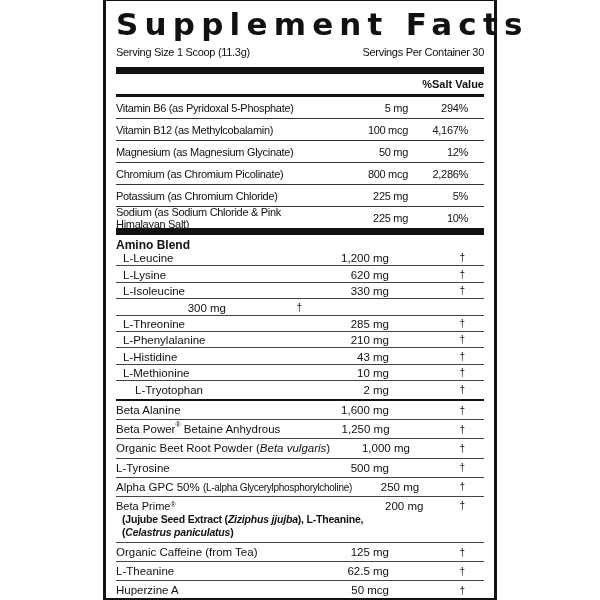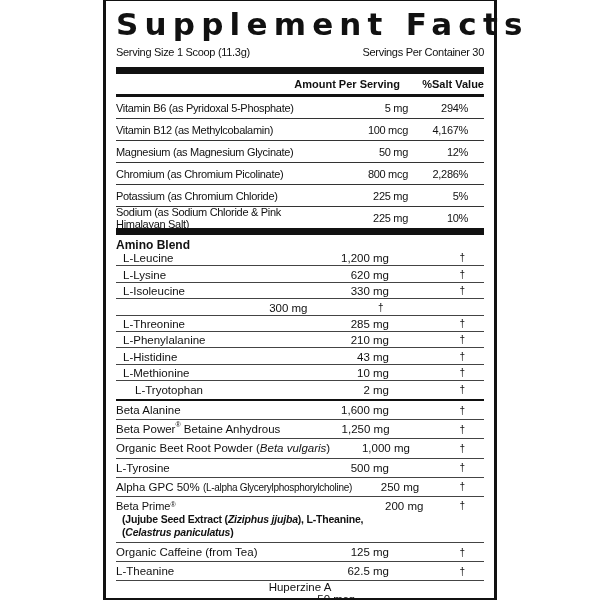--- a/index.html
+++ b/index.html
@@ -21,56 +21,55 @@
   .bar-med { background:#111; height:3px; }
   .vrow { display:flex; align-items:center; height:21px; font-size:11px;
           border-bottom:1px solid #333; letter-spacing:-0.3px; }
   .vrow:last-child { border-bottom:none; }
   .vrow .name { flex:1; }
   .vrow .amt { width:90px; text-align:right; }
   .vrow .dv { width:60px; text-align:right; padding-right:16px; }
   .bar-sec { background:#111; height:7px; }
   .blend-title { font-weight:bold; font-size:12px; height:11px; line-height:13px; margin-top:4px; }
   .arow { display:flex; align-items:flex-end; height:15.4px; font-size:11.5px;
-          border-bottom:1.5px solid #444; line-height:14px;justify-content:center; }
+          border-bottom:1.5px solid #444; line-height:14px; }
   .arow .name { flex:1; padding-left:7px; }
   .arow .amt { width:110px; text-align:right; }
   .arow .dv { width:76px; text-align:right; padding-right:19px; }
   .arow .dv, .irow .dv { font-size:10px; }
   .bar-sep { background:#111; height:2.5px; margin-top:-1px; }
   .irow { display:flex; align-items:center; height:18.2px; font-size:11.5px;
           border-bottom:1.5px solid #444; }
   .irow .name { flex:1; white-space:nowrap; }
   .irow .amt { width:110px; text-align:right; }
   .irow .dv { width:76px; text-align:right; padding-right:19px; }
   .irow.tall { height:46px; align-items:flex-start; padding-top:3px; box-sizing:border-box; }
   .irow.tall .name { line-height:13px; font-size:11px; }
   .sub { display:block; padding-left:6px; font-size:10.5px; letter-spacing:-0.2px;font-weight:bold; }
-  .irow.last { border-bottom:none;flex-direction:column; }
+  .irow.last { border-bottom:none; }
   .sup { font-size:7px; vertical-align:top; position:relative; top:-2px; }
   .small { font-size:10px; letter-spacing:-0.3px; }
   i { font-style:italic; }
 </style>
 </head>
 <body>
 
 <div class="panel">
   <div class="inner">
 
     <div class="title">Supplement Facts</div>
 
     <div class="serving">
       <span>Serving Size 1 Scoop (11.3g)</span>
       <span>Servings Per Container 30</span>
     </div>
 
     <div class="bar-thick"></div>
 
     <div class="colhead">
-      <span class="amt">Amount Per Serving</span>
       <span class="dv">%Salt Value</span>
     </div>
 
     <div class="bar-med"></div>
 
     <div>
       <div class="vrow">
         <span class="name">Vitamin B6 (as Pyridoxal 5-Phosphate)</span>
         <span class="amt">5 mg</span>
         <span class="dv">294%</span>

